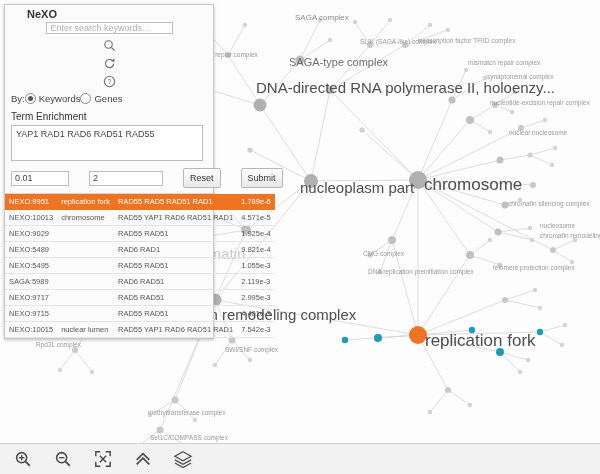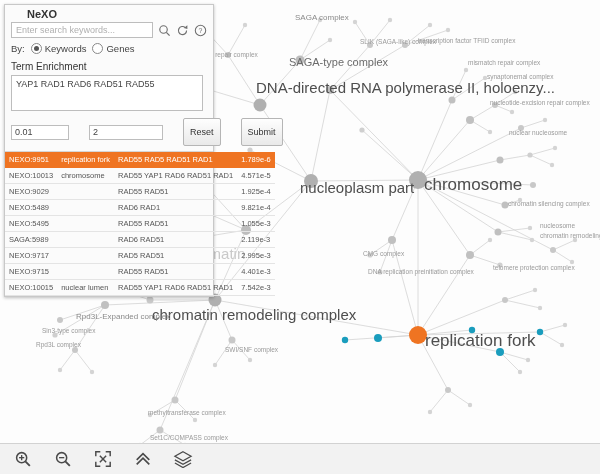--- a/index.html
+++ b/index.html
@@ -37,37 +37,38 @@
     box-shadow:0 1px 3px rgba(0,0,0,.25);
     font-size:10px;
   }
   #panel-title{
     padding:3px 6px 2px 6px;
     font-size:11px;font-weight:bold;color:#333;margin-left:16px;
   }
   .search-row{
     display:flex;align-items:center;gap:4px;
     padding:0 6px 5px 6px;
+    flex-direction:column;
   }
   #search-input{
     flex:1;height:16px;box-sizing:border-box;
     border:1px solid #bdbdbd;background:#fff;
     font-size:9px;padding:0 4px;color:#555;
     font-family:"Liberation Sans", sans-serif;
   }
   #search-input::placeholder{color:#b0b0b0;}
   .icon-btn{
     width:14px;height:14px;border:0;background:transparent;
     padding:0;cursor:pointer;color:#777;
     display:flex;align-items:center;justify-content:center;
   }
   .icon-btn svg{display:block;}
 
   .radio-row{
-    display:flex;align-items:center;gap:6px;
+    display:flex;align-items:center;
     padding:0 6px 5px 6px;font-size:9.5px;color:#444;
   }
   .radio-row label{display:flex;align-items:center;gap:3px;cursor:pointer;}
   .rad{
     width:9px;height:9px;border-radius:50%;
     border:1px solid #888;background:#fff;display:inline-block;position:relative;
   }
   .rad.on::after{
     content:"";position:absolute;left:2px;top:2px;width:5px;height:5px;
     border-radius:50%;background:#555;
@@ -87,21 +88,21 @@
     padding:5px 6px 5px 6px;
   }
   .num-in{
     height:15px;box-sizing:border-box;border:1px solid #bdbdbd;background:#fff;
     font-size:9px;padding:0 3px;color:#444;
     font-family:"Liberation Sans", sans-serif;
   }
   #pval{width:58px;}
   #count{width:74px;}
   .btn{
-    height:28px;box-sizing:border-box;
+    height:20px;box-sizing:border-box;
     border:1px solid #b5b5b5;border-radius:2px;
     background:linear-gradient(#fefefe,#e9e9e9);
     font-size:9px;color:#333;padding:0 6px;cursor:pointer;
     font-family:"Liberation Sans", sans-serif;
   }
 
   
   #results{border-top:1px solid #d6d6d6;}
   table{border-collapse:collapse;width:100%;font-size:7.5px;color:#555;}
   td{

